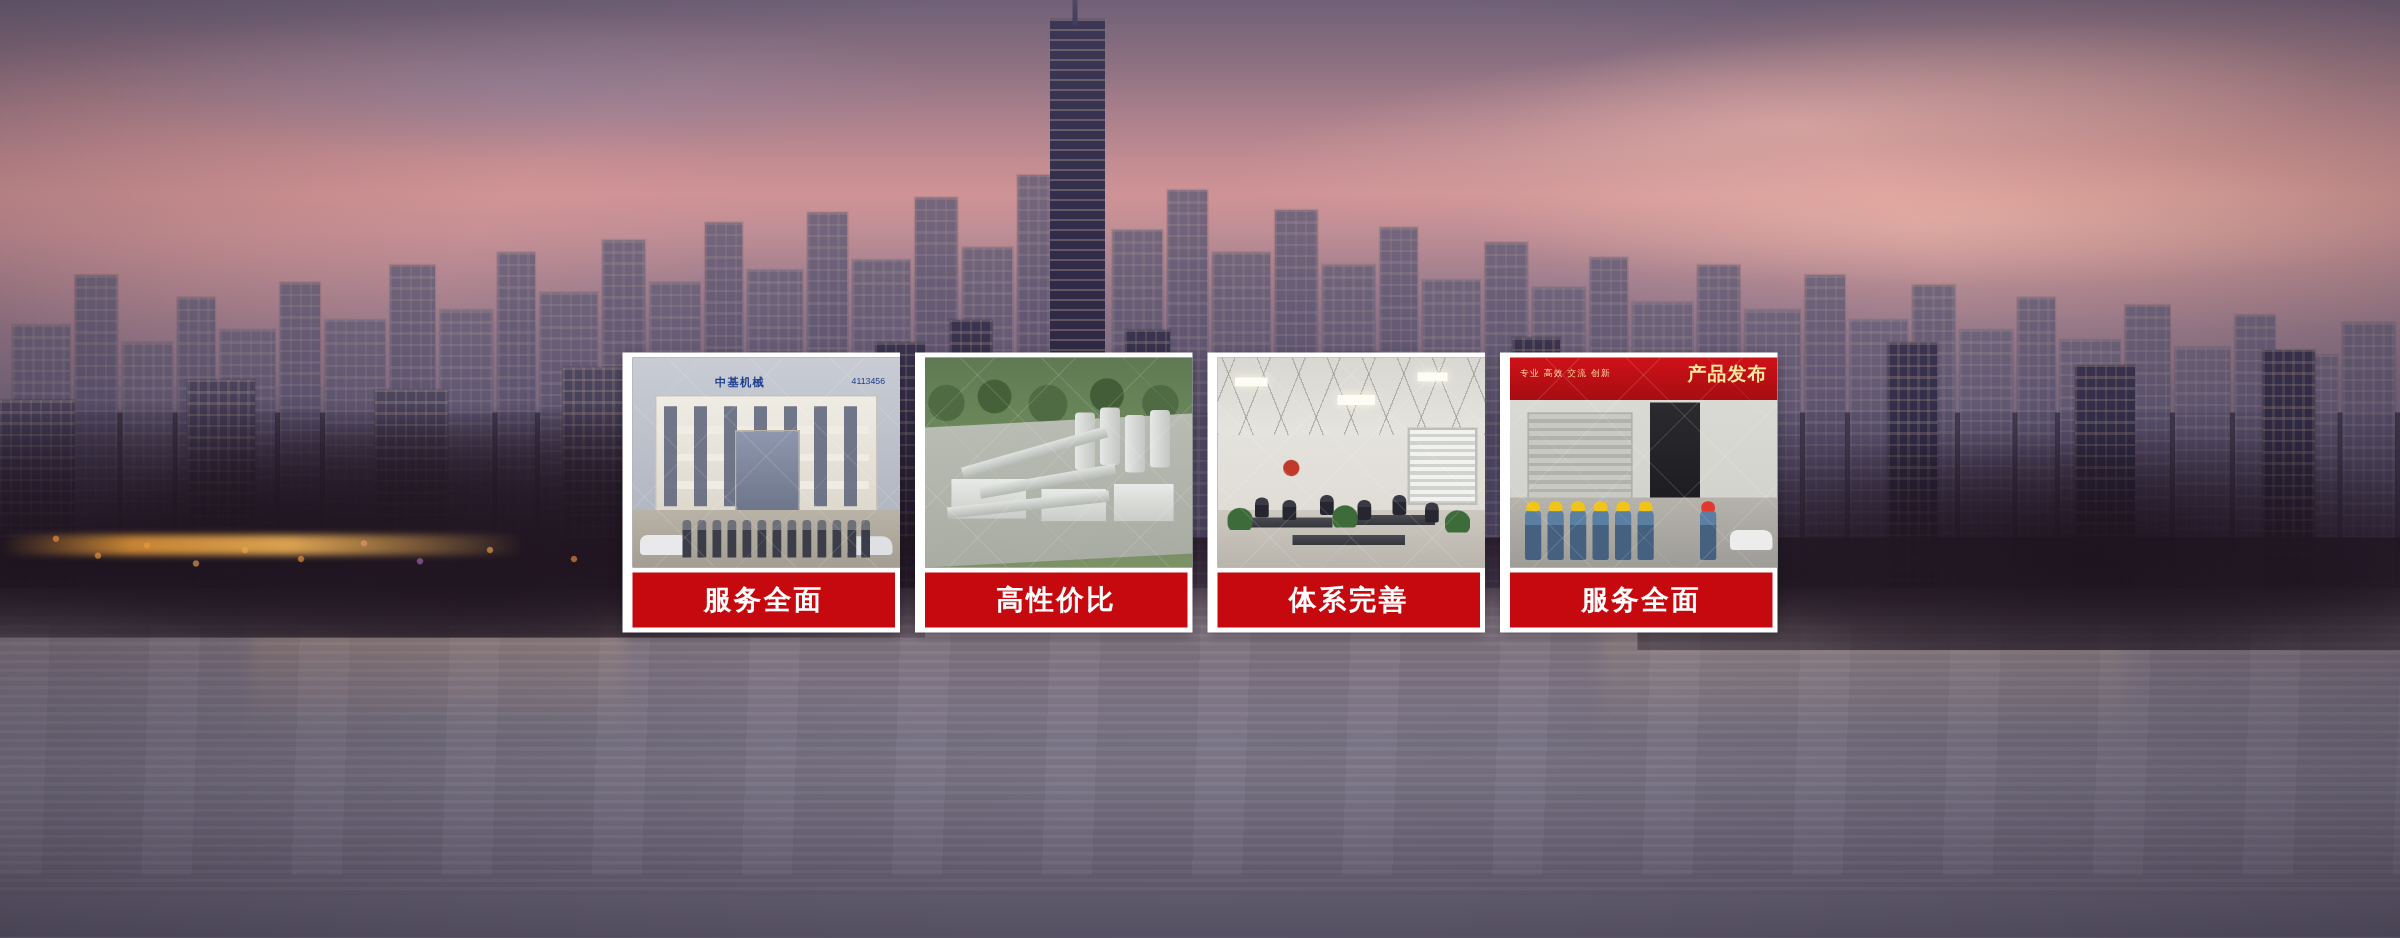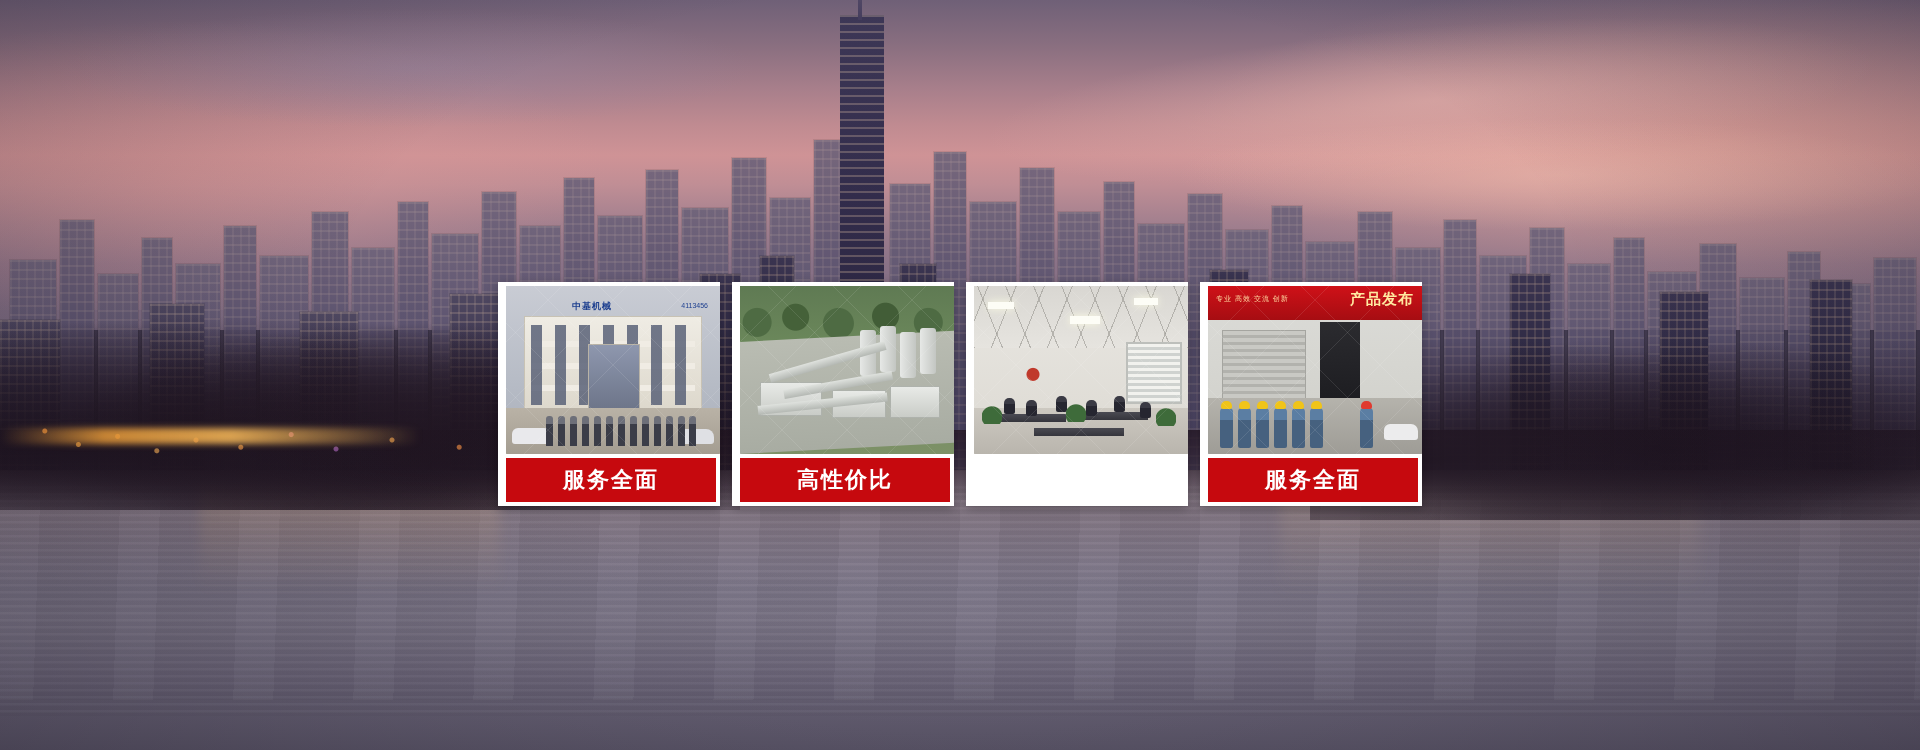--- a/index.html
+++ b/index.html
@@ -564,20 +564,21 @@
           <div class="p3-person" style="left:52px;  top:114px;"></div>
           <div class="p3-person" style="left:82px;  top:110px;"></div>
           <div class="p3-person" style="left:112px; top:114px;"></div>
           <div class="p3-person" style="left:140px; top:110px;"></div>
           <div class="p3-person" style="left:166px; top:116px;"></div>
           <div class="p3-plant" style="left:8px;   top:120px;"></div>
           <div class="p3-plant" style="left:92px;  top:118px;"></div>
           <div class="p3-plant" style="left:182px; top:122px;"></div>
           <div class="wm"></div>
         </div>
+        <div class="card-label">体系完善</div>
       </div>
 
       <div class="card">
         <div class="card-photo">
           <div class="p4-wall"></div>
           <div class="p4-banner"></div>
           <div class="p4-banner-txt">产品发布</div>
           <div class="p4-sub">专业 高效 交流 创新</div>
           <div class="p4-shutter"></div>
           <div class="p4-door"></div>

